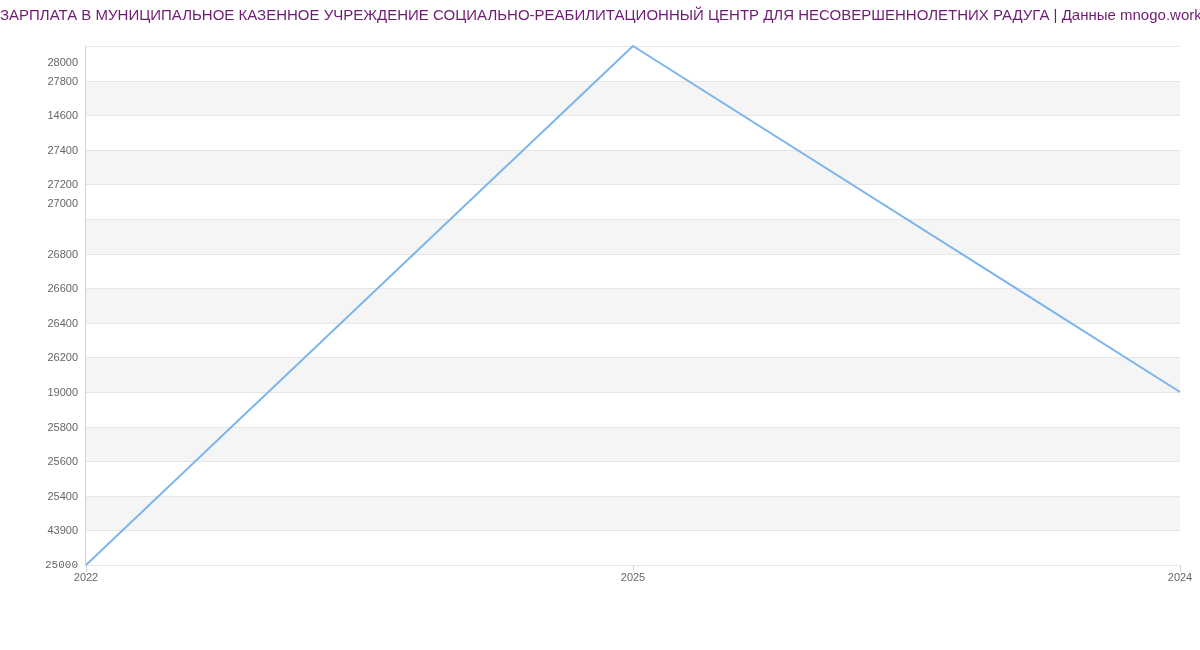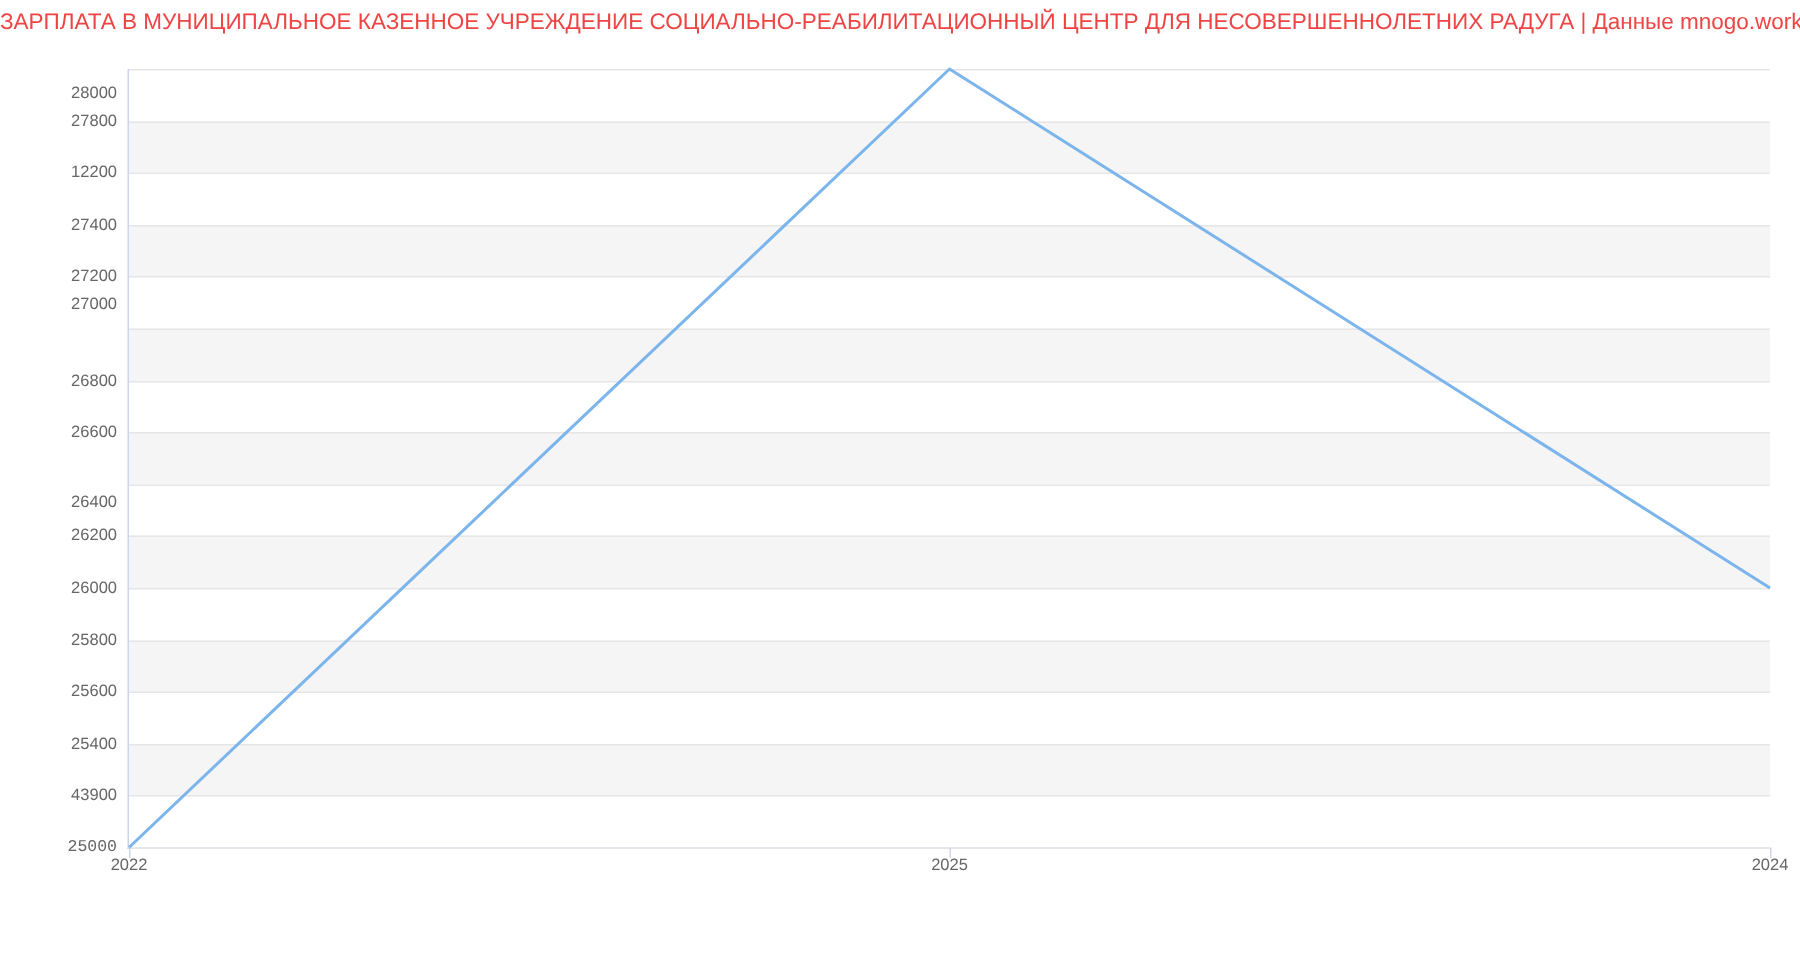--- a/index.html
+++ b/index.html
@@ -12,21 +12,21 @@
   }
   .chart-wrap {
     position: relative;
     width: 1200px;
     height: 650px;
   }
   .chart-title {
     width: 100%;
     text-align: center;
     font-size: 15px;
-    color: #ef4444;
+    color: #701a75;
     padding-top: 6px;
     height: 28px;
     font-weight: 400;
     white-space: nowrap;
     overflow: hidden;
   }
   .plot-outer {
     position: absolute;
     left: 0; top: 26px;
     width: 1200px;
@@ -120,29 +120,29 @@
         <div class="gridline" style="top: 34.6px;"></div>
         <div class="gridline" style="top: 0px;"></div>
         <svg class="lines" id="svg" preserveAspectRatio="none" viewBox="0 0 1094 519">
           <path d="M 0,519 L 547,0 L 1094,346" class="series-path" stroke="#7cb5ec"></path>
         </svg>
     <div class="y-tick-label" style="top: 519px; font-family: Liberation Mono, monospace;">25000</div>
         <div class="y-tick-label" style="top: 484.4px;">43900</div>
         <div class="y-tick-label" style="top: 449.8px;">25400</div>
         <div class="y-tick-label" style="top: 415.2px; text-align: right;">25600</div>
         <div class="y-tick-label" style="top: 380.6px;">25800</div>
-        <div class="y-tick-label" style="top: 346px;">26000</div>
+        <div class="y-tick-label" style="top: 346px;">19000</div>
         <div class="y-tick-label" style="top: 311.4px;">26200</div>
-        <div class="y-tick-label" style="top: 276.8px; margin-top: 12px;">26400</div>
+        <div class="y-tick-label" style="top: 276.8px;">26400</div>
         <div class="y-tick-label" style="top: 242.2px;">26600</div>
         <div class="y-tick-label" style="top: 207.6px;">26800</div>
         <div class="y-tick-label" style="top: 157px;">27000</div>
         <div class="y-tick-label" style="top: 138.4px;">27200</div>
         <div class="y-tick-label" style="top: 103.8px;">27400</div>
-        <div class="y-tick-label" style="top: 69.2px;">12200</div>
+        <div class="y-tick-label" style="top: 69.2px;">14600</div>
         <div class="y-tick-label" style="top: 34.6px;">27800</div>
         <div class="y-tick-label" style="top: 16px;">28000</div>
         <div class="x-tick-mark" style="left: 0px;"></div>
         <div class="x-tick-label" style="left: 0px;">2022</div>
         <div class="x-tick-mark" style="left: 547px;"></div>
         <div class="x-tick-label" style="left: 547px;">2025</div>
         <div class="x-tick-mark" style="left: 1094px;"></div>
         <div class="x-tick-label" style="left: 1094px;">2024</div>
       </div>
   </div>

